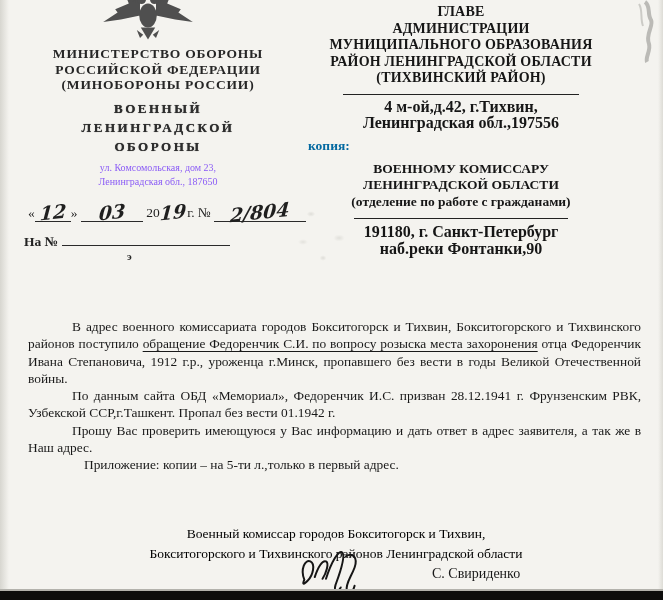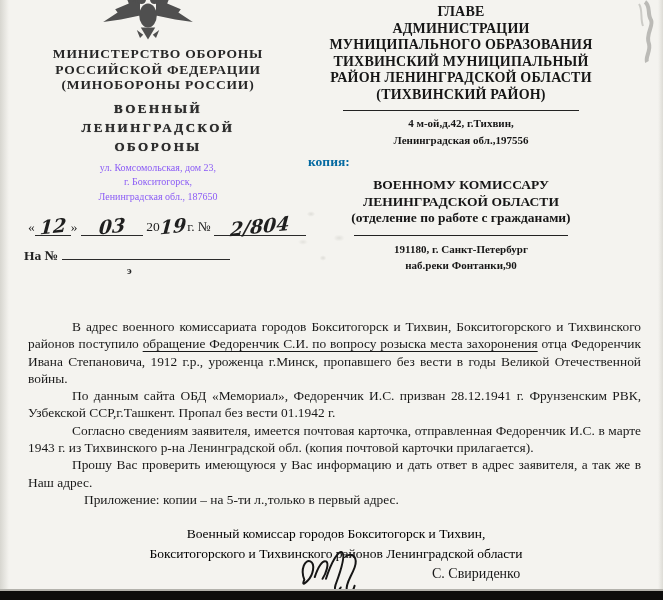--- a/index.html
+++ b/index.html
@@ -37,21 +37,21 @@
   .blank.year{width:24px;border-bottom:none;}
   .hw{font-family:"DejaVu Serif",serif;font-style:italic;font-weight:bold;font-size:19px;
     display:inline-block;transform:rotate(-6deg) skewX(-10deg);position:relative;top:2px;color:#1f1f1f;}
   .ref-row{margin-top:11px;font-size:13.5px;font-weight:bold;text-align:left;padding-left:2px;color:#222;}
   .ref-line{display:inline-block;width:168px;border-bottom:1.6px solid #2a2a2a;height:12px;}
   .ref-foot{font-size:11px;font-weight:bold;text-align:left;padding-left:105px;color:#2a2a2a;}
   
   .rc{position:absolute;left:300px;top:4px;width:322px;text-align:center;}
   .rc-head div{font-weight:bold;font-size:14px;line-height:16.5px;letter-spacing:.2px;color:#161616;}
   .rule1{width:236px;border:none;border-top:1.7px solid #222;margin:7px auto 4px auto;}
-  .rc-addr div{font-weight:bold;font-size:11px;line-height:16.5px;color:#161616;}
+  .rc-addr div{font-weight:bold;font-size:16px;line-height:16.5px;color:#161616;}
   .copy{margin-top:6px;text-align:left;padding-left:8px;font-weight:bold;font-size:13.5px;color:#0369a1;}
   .rc2{margin-top:7px;}
   .rc2-head div{font-weight:bold;font-size:13.5px;line-height:16.5px;color:#161616;text-align:center;}
   .rule2{width:214px;border:none;border-top:1.5px solid #222;margin:8px auto 5px auto;}
   
   .body{position:absolute;left:28px;top:318px;width:613px;font-size:13.4px;line-height:17.3px;
     text-align:justify;color:#191919;}
   .body p{margin:0;text-indent:44px;}
   .body p.attach{text-indent:56px;}
   .u{text-decoration:underline;text-underline-offset:2.5px;}
@@ -93,21 +93,20 @@
       <div>РОССИЙСКОЙ ФЕДЕРАЦИИ</div>
       <div>(МИНОБОРОНЫ РОССИИ)</div>
     </div>
     <div class="org">
       <div>ВОЕННЫЙ</div>
       <div>ЛЕНИНГРАДСКОЙ</div>
       <div>ОБОРОНЫ</div>
     </div>
     <div class="lh-addr">
       <div>ул. Комсомольская, дом 23,</div>
-      <div>г. Бокситогорск,</div>
       <div>Ленинградская обл., 187650</div>
     </div>
     <div class="date-row">
       <span>«</span><span class="blank day"><span class="hw">12</span></span><span>»</span>
       <span class="blank month"><span class="hw">03</span></span>
       <span>20</span><span class="blank year"><span class="hw">19</span></span>
       <span>г. №</span>
       <span class="blank num"><span class="hw">2/804</span></span>
     </div>
     <div class="ref-row">
@@ -115,21 +114,20 @@
       <span class="ref-line"></span>
     </div>
     <div class="ref-foot">э</div>
   </div>
 
   <div class="rc">
     <div class="rc-head">
       <div>ГЛАВЕ</div>
       <div>АДМИНИСТРАЦИИ</div>
       <div>МУНИЦИПАЛЬНОГО ОБРАЗОВАНИЯ</div>
-      <div>ТИХВИНСКИЙ МУНИЦИПАЛЬНЫЙ</div>
       <div>РАЙОН ЛЕНИНГРАДСКОЙ ОБЛАСТИ</div>
       <div>(ТИХВИНСКИЙ РАЙОН)</div>
     </div>
     <hr class="rule1">
     <div class="rc-addr">
       <div>4 м-ой,д.42, г.Тихвин,</div>
       <div>Ленинградская обл.,197556</div>
     </div>
     <div class="copy">копия:</div>
     <div class="rc2 rc2-head">
@@ -140,21 +138,20 @@
     <hr class="rule2">
     <div class="rc-addr">
       <div>191180,  г. Санкт-Петербург</div>
       <div>наб.реки Фонтанки,90</div>
     </div>
   </div>
 
   <div class="body">
     <p><span>В адрес военного комиссариата городов Бокситогорск и Тихвин, Бокситогорского и Тихвинского районов поступило </span><span class="u">обращение Федоренчик С.И. по вопросу розыска места захоронения</span><span>  отца Федоренчик Ивана Степановича, 1912 г.р., уроженца г.Минск, пропавшего без вести в годы Великой Отечественной войны.</span></p>
     <p>По данным сайта ОБД «Мемориал», Федоренчик И.С. призван 28.12.1941 г. Фрунзенским РВК, Узбекской ССР,г.Ташкент. Пропал без вести 01.1942 г.</p>
-    <p>Согласно сведениям заявителя, имеется почтовая карточка, отправленная Федоренчик И.С. в марте 1943 г. из Тихвинского р-на Ленинградской обл. (копия почтовой карточки прилагается).</p>
     <p>Прошу Вас проверить имеющуюся у Вас информацию и дать ответ в адрес заявителя, а так же в Наш адрес.</p>
     <p class="attach">Приложение: копии – на 5-ти л.,только в первый адрес.</p>
   </div>
 
   <div class="sig-title">
     <div>Военный комиссар городов Бокситогорск и Тихвин,</div>
     <div>Бокситогорского и Тихвинского районов Ленинградской области</div>
   </div>
   <svg class="sig-svg" viewBox="0 0 100 60" aria-hidden="true">
     <path d="M10,40 C5,28 11,16 17,19 C23,22 20,35 14,41 C10,45 7,47 10,40 M22,37 C26,25 31,17 35,19 C39,21 35,33 31,39 M35,39 C41,20 50,4 54,9 C58,14 50,35 46,46 C44,53 47,57 52,49 M58,13 C66,8 72,15 68,26 C64,37 57,45 59,53 C60,58 66,55 68,47" stroke="#161616" stroke-width="2.3" fill="none" stroke-linecap="round"></path>

